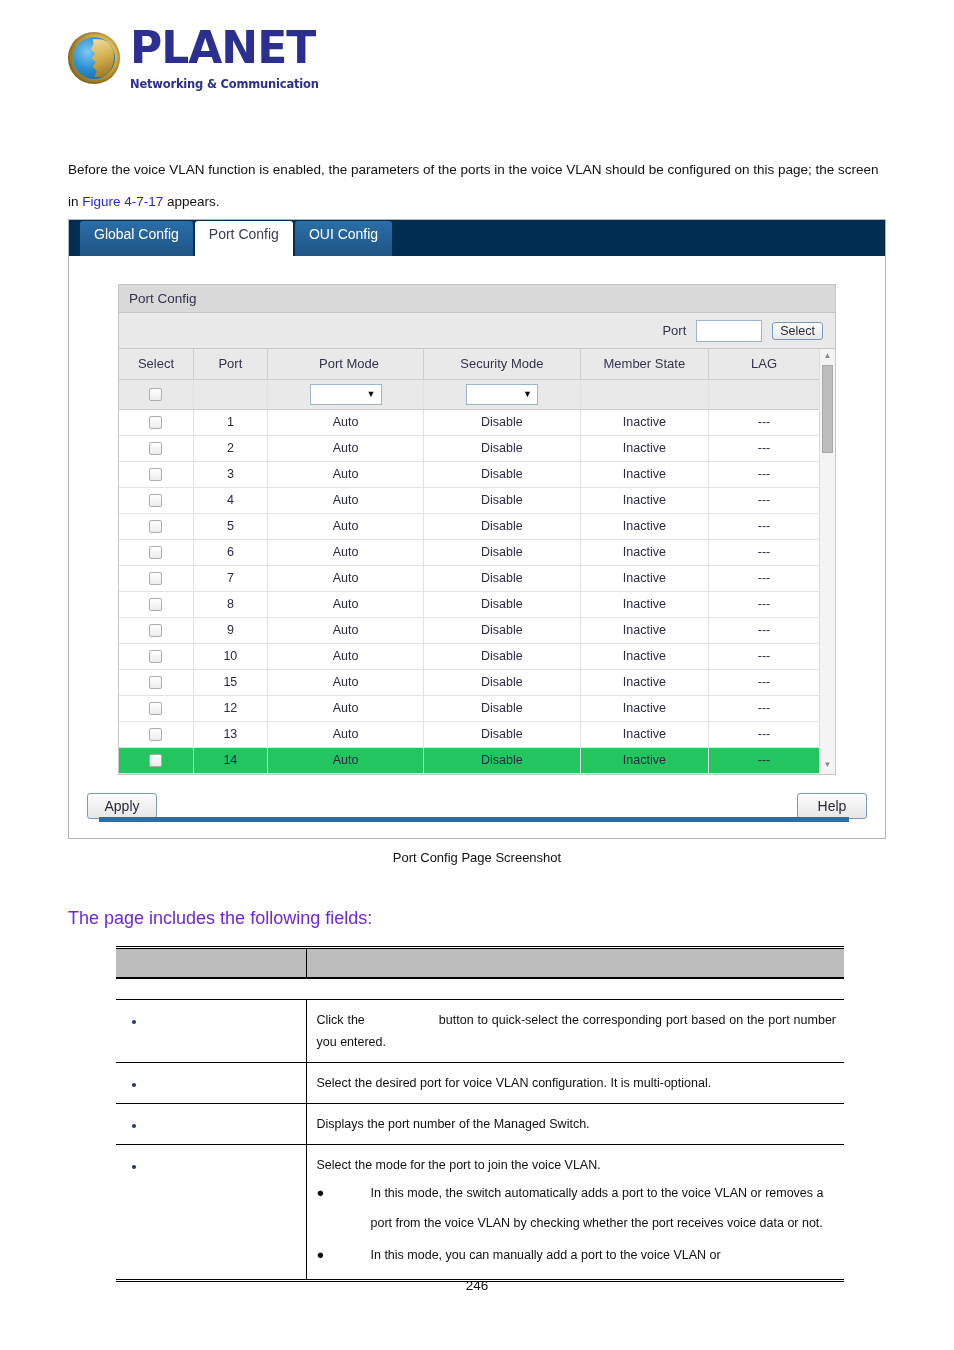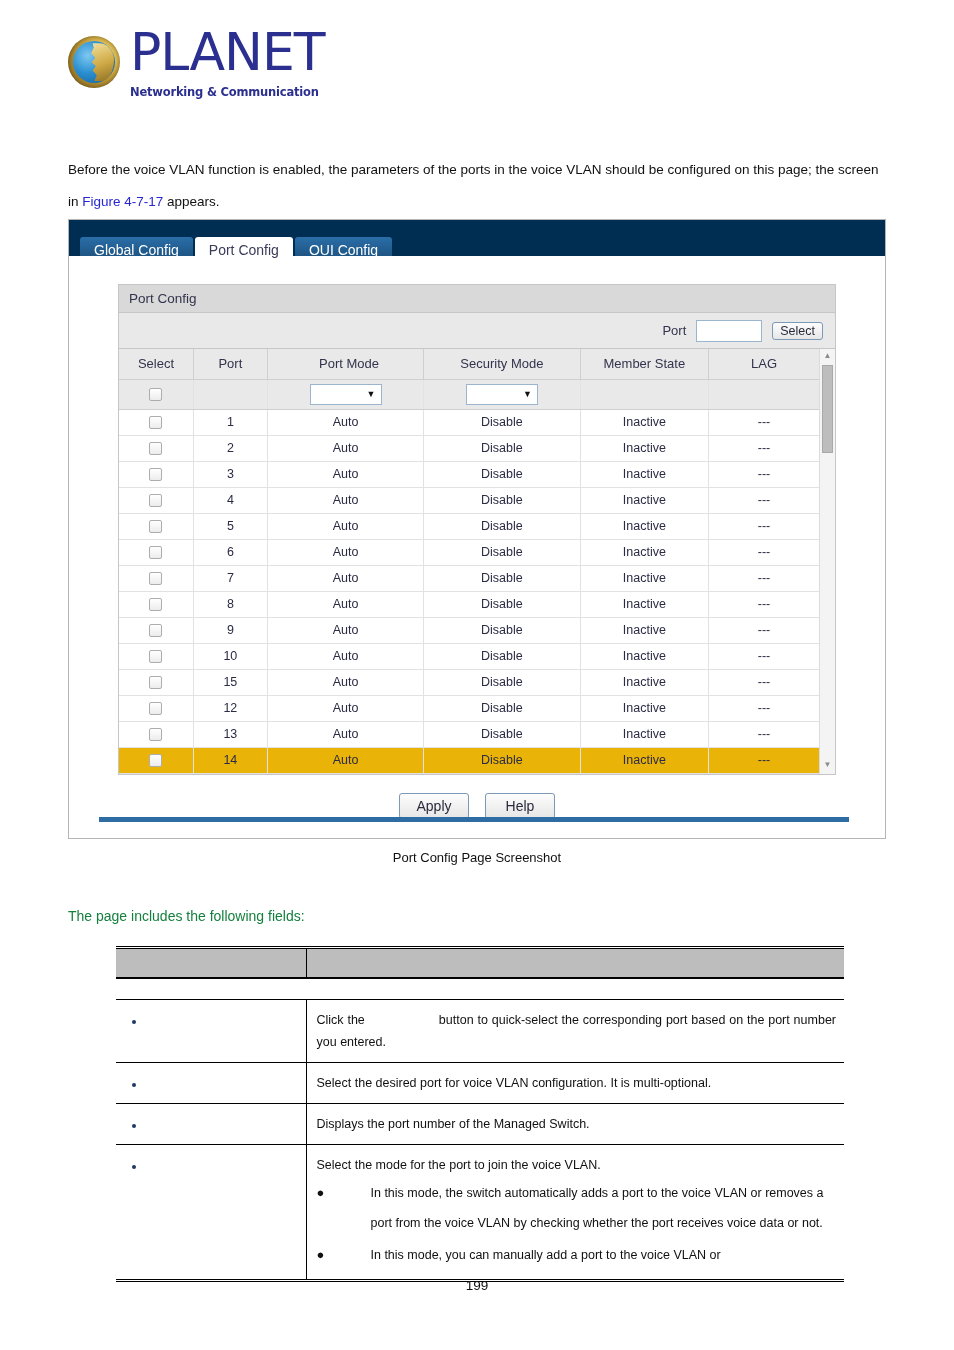--- a/index.html
+++ b/index.html
@@ -41,22 +41,22 @@
     content:"";
     position:absolute; left:20px; top:7px;
     width:26px; height:38px;
     background: linear-gradient(160deg,#f3e4a2 0%,#cfa946 55%,#8e7024 100%);
     border-radius: 0 60% 50% 0 / 0 45% 55% 0;
     clip-path: polygon(18% 0%, 100% 0%, 100% 100%, 24% 100%, 34% 84%, 18% 72%, 30% 60%, 14% 50%, 28% 38%, 12% 26%, 22% 12%);
   }
   .logo-text { line-height: 1; }
   .logo-name {
     font-family: "DejaVu Sans", sans-serif;
-    font-size: 52px;
-    font-weight: normal;
+    font-size: 44px;
+    font-weight: bold;
     letter-spacing: -1px;
     color: #2b2f8f;
   }
   .logo-tag {
     font-family: "DejaVu Sans", sans-serif;
     font-size: 11.5px;
     font-weight: bold;
     color: #2b2f8f;
     letter-spacing: -0.2px;
     margin-top: 9px;
@@ -85,21 +85,21 @@
     background: #ffffff;
   }
   .tabbar {
     height: 36px;
     background: #002d52;
     display: flex;
     align-items: flex-end;
     padding-left: 11px;
   }
   .tab {
-    height: 19px;
+    height: 35px;
     line-height: 27px;
     padding: 0 14px;
     font-size: 14px;
     color: #ffffff;
     background: linear-gradient(180deg,#2a6ea8 0%, #1e5584 100%);
     border-radius: 3px 3px 0 0;
     margin-right: 2px;
     white-space: nowrap;
   }
   .tab.active {
@@ -167,21 +167,21 @@
   table.grid td {
     border-right: 1px solid #e2e2e2;
     border-bottom: 1px solid #e2e2e2;
     text-align: center;
     font-size: 12.5px;
     color: #2b2b44;
     height: 26px;
   }
   table.grid td:last-child { border-right: none; }
   tr.filter-row td { background: #e9e9e9; border-bottom: 1px solid #cfcfcf; height: 30px; }
-  tr.highlight td { background: #eab308; }
+  tr.highlight td { background: #22c55e; }
 
   .col-select { width: 76px; }
   .col-port   { width: 76px; }
   .col-mode   { width: 160px; padding-left: 8px; }
   .col-sec    { width: 160px; }
   .col-member { width: 132px; margin-left: 36px; }
   .col-lag    { width: 114px; }
 
   .chk {
     width: 13px; height: 13px;
@@ -218,21 +218,21 @@
   .vscroll .thumb {
     width: 11px;
     height: 88px;
     background: #bdbdbd;
     border: 1px solid #a9a9a9;
     margin-top: 2px;
   }
 
   .actions {
     display: flex;
-    justify-content: center;
+    justify-content: space-between;
     gap: 16px;
     margin-top: 18px;
   }
   .actions .btn { min-width: 70px; text-align: center; padding: 4px 12px; font-size: 14px; }
 
   .blue-rule {
     position: absolute;
     left: 30px;
     bottom: 16px;
     width: 750px;
@@ -246,22 +246,22 @@
     top: 850px;
     text-align: center;
     font-size: 13px;
     color: #111;
   }
 
   .fields-note {
     position: absolute;
     left: 68px;
     top: 908px;
-    font-size: 14px;
-    color: #15803d;
+    font-size: 18px;
+    color: #6d28d9;
   }
 
   
   .desc {
     position: absolute;
     left: 116px;
     top: 946px;
     width: 728px;
     border-collapse: collapse;
     font-size: 12.5px;
@@ -564,13 +564,13 @@
         </div>
         <div class="sub">
           <span class="b">●</span>
           <span class="txt">In this mode, you can manually add a port to the voice VLAN or</span>
         </div>
       </td>
     </tr>
   </tbody>
 </table>
 
-<div class="pageno">199</div>
+<div class="pageno">246</div>
 
 </body></html>

